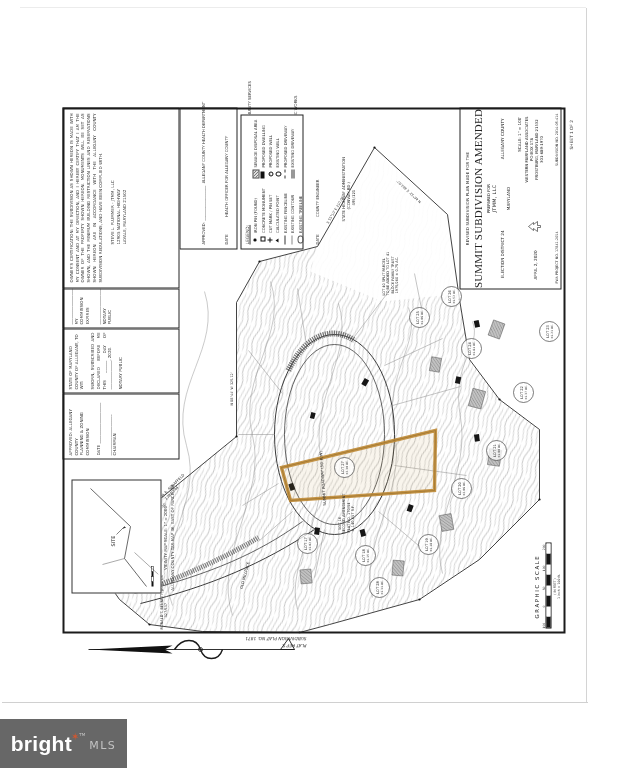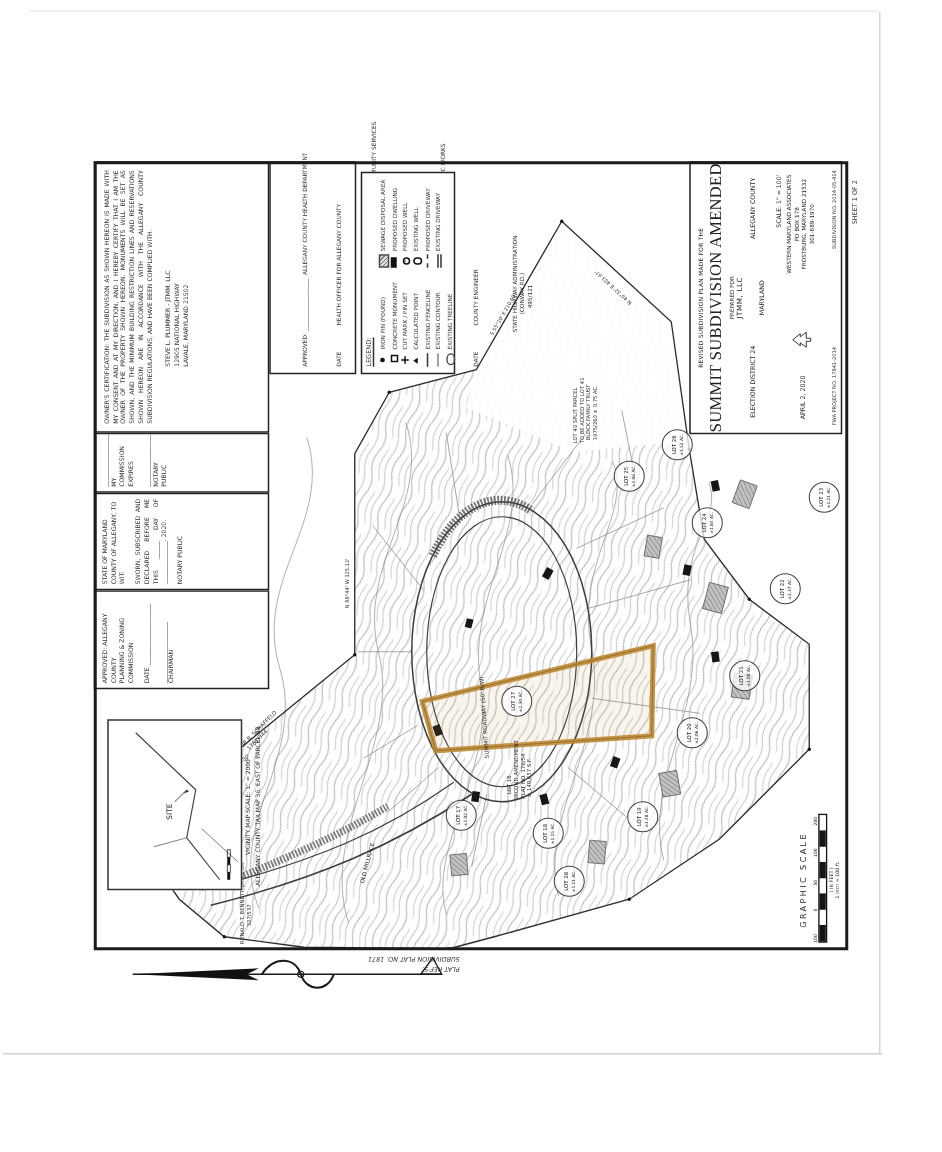--- a/index.html
+++ b/index.html
@@ -525,13 +525,19 @@
     </svg>
     <div class="plat-ref">
       <div>PLAT REF'S.</div>
       <div>SUBDIVISION PLAT NO. 1871</div>
     </div>
     <div class="sheet-note">SHEET 1 OF 2</div>
 
     <div class="bframe"></div>
   </div>
 
+  <div class="mls">
+    <span class="b">bright</span>
+    <span class="star">✶</span>
+    <span class="tm">TM</span>
+    <span class="m">MLS</span>
+  </div>
 </div>
 
 </body></html>

